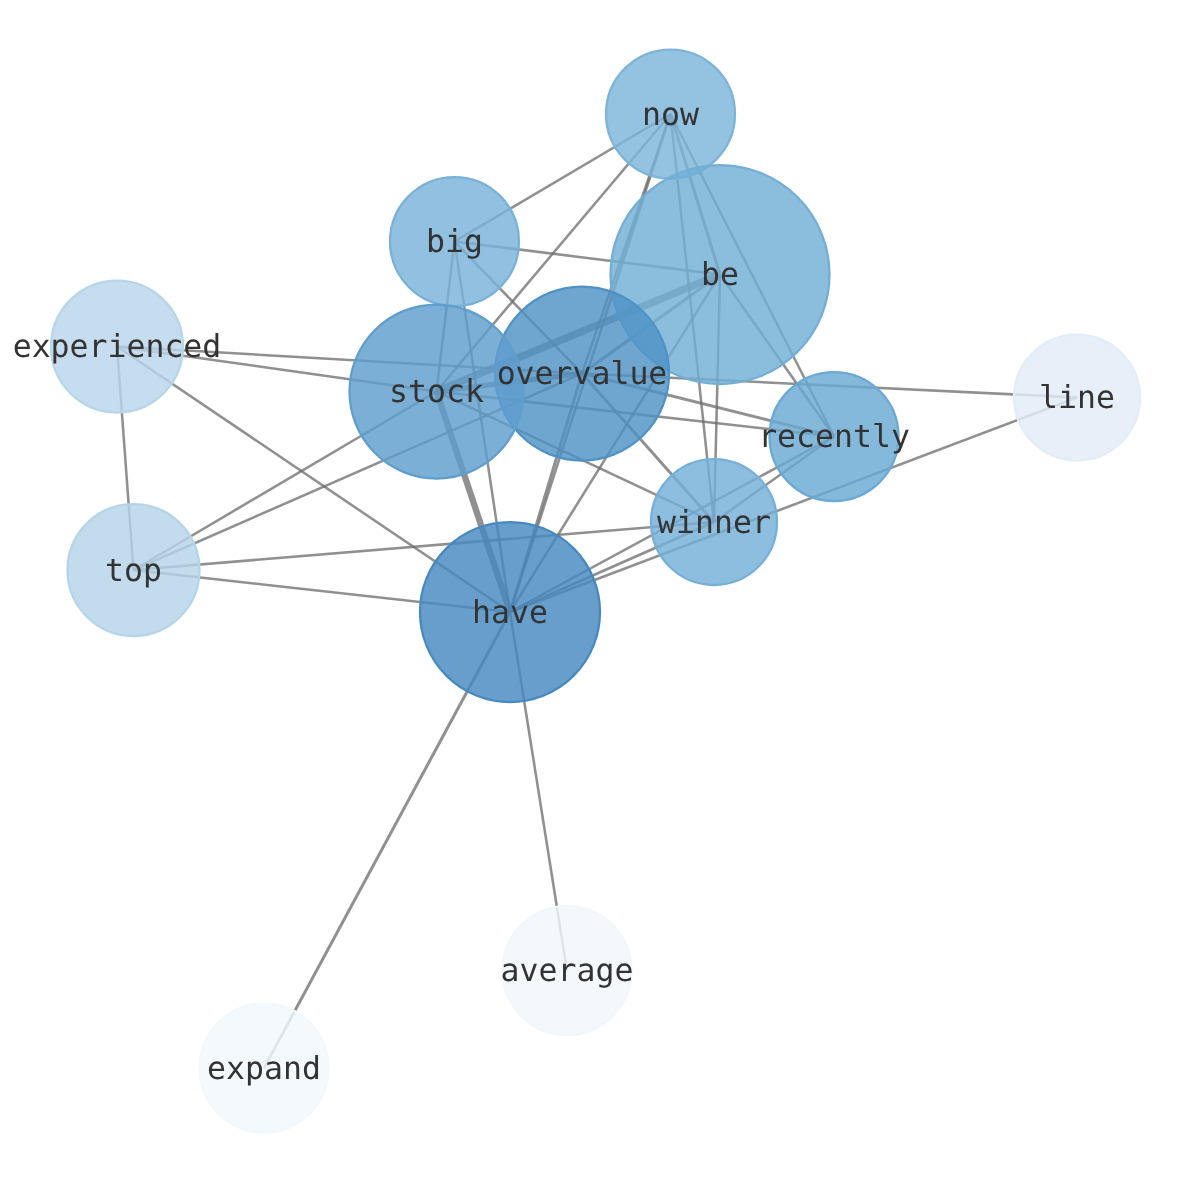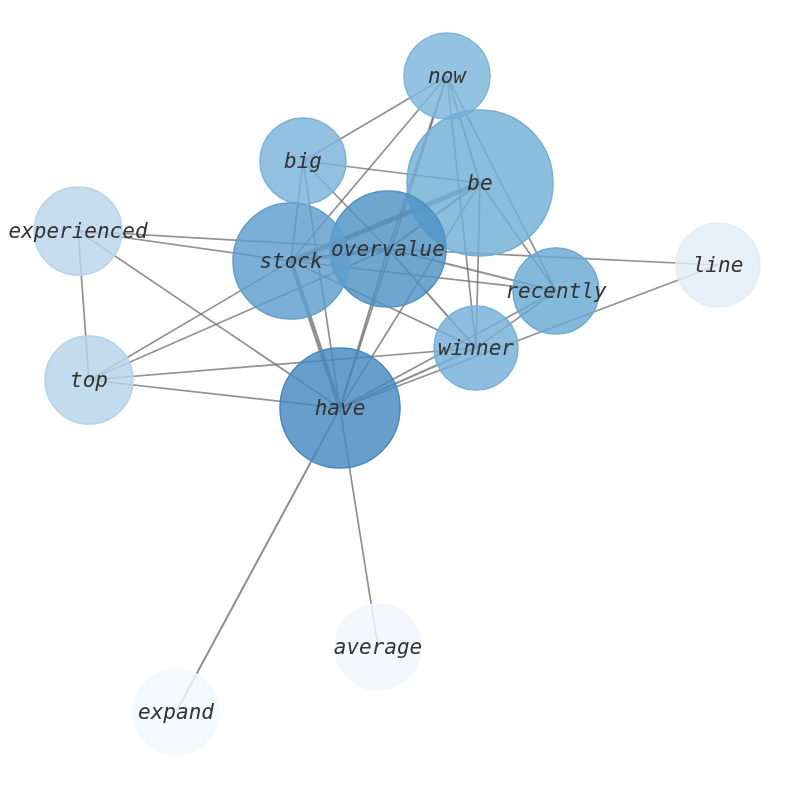--- a/index.html
+++ b/index.html
@@ -9,21 +9,20 @@
     width: 794px;
     height: 790px;
     overflow: hidden;
     font-family: "DejaVu Sans Mono", monospace;
   }
   #figure-wrap {
     position: relative;
     width: 794px;
     height: 790px;
     background: #ffffff;
-    font-style: italic;
   }
   svg { display: block; }
   .node-label {
     font-family: "DejaVu Sans Mono", monospace;
     pointer-events: none;
   }
 </style>
 </head>
 <body>
 

